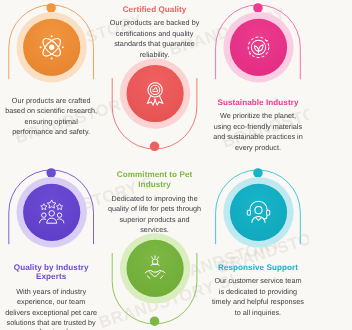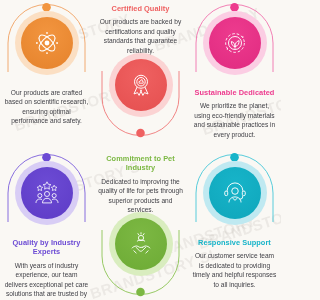--- a/index.html
+++ b/index.html
@@ -214,21 +214,21 @@
             <path d="M16 20.5 c0-4 1.8-6.6 5-7.4 c.3 3.6-1.4 6.6-5 7.4 z"></path>
             <path d="M16 20.5 c0-3.3-1.6-5.6-4.4-6.3 c-.3 3.1 1.2 5.6 4.4 6.3 z"></path>
             <path d="M16 20.4 v2.6"></path>
             <circle cx="25.6" cy="8.6" r="0.9" fill="#ffffff" stroke="none"></circle>
             <circle cx="6.6" cy="23.4" r="0.9" fill="#ffffff" stroke="none"></circle>
           </svg>
         </div>
       </div>
     </div>
     <div class="txt">
-      <p class="title" style="color: rgb(237, 59, 142);">Sustainable Dedicated</p>
+      <p class="title" style="color: rgb(237, 59, 142);">Sustainable Industry</p>
       <p class="desc">We prioritize the planet, using eco-friendly materials and sustainable practices in every product.</p>
     </div>
   </div>
 
   <div class="cell c-bl side">
     <div class="graphic g-up">
       <svg width="93" height="80" viewBox="0 0 93 80">
         <path d="M8 68 L8 39 A38.5 38.5 0 0 1 85 39 L85 68" fill="none" stroke-width="0.9" stroke="#7c5fdb"></path>
         <circle cx="46.5" cy="3.2" r="4.3" fill="#6c4bd4"></circle>
       </svg>

